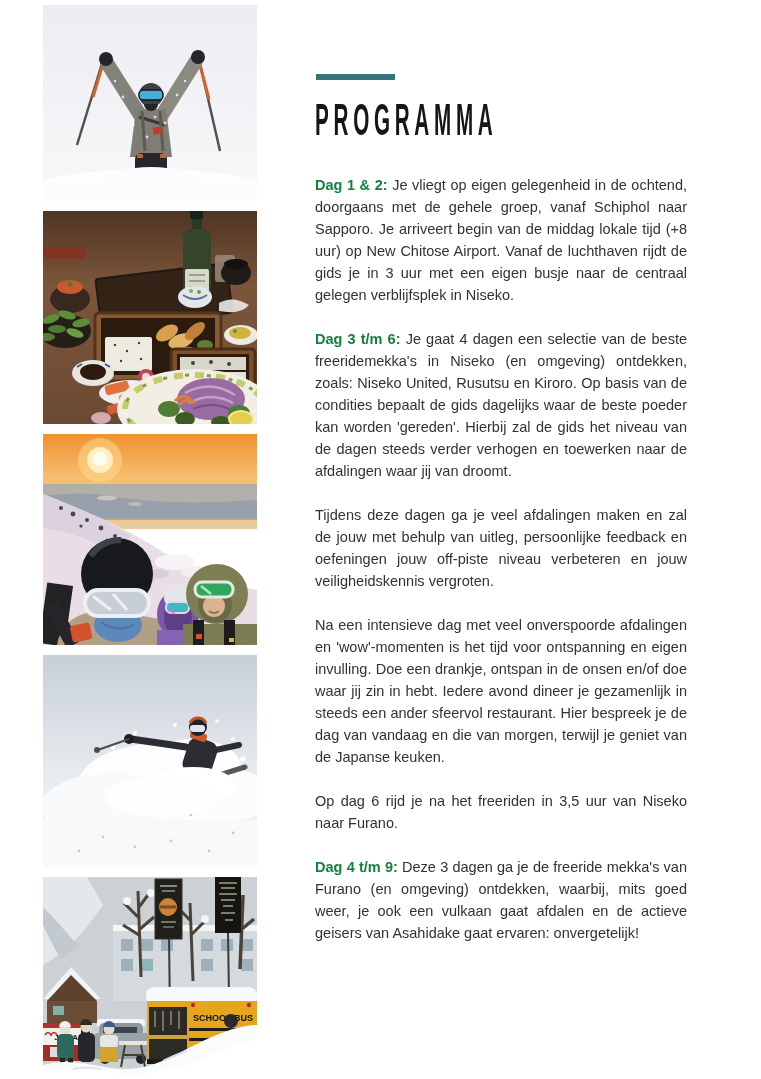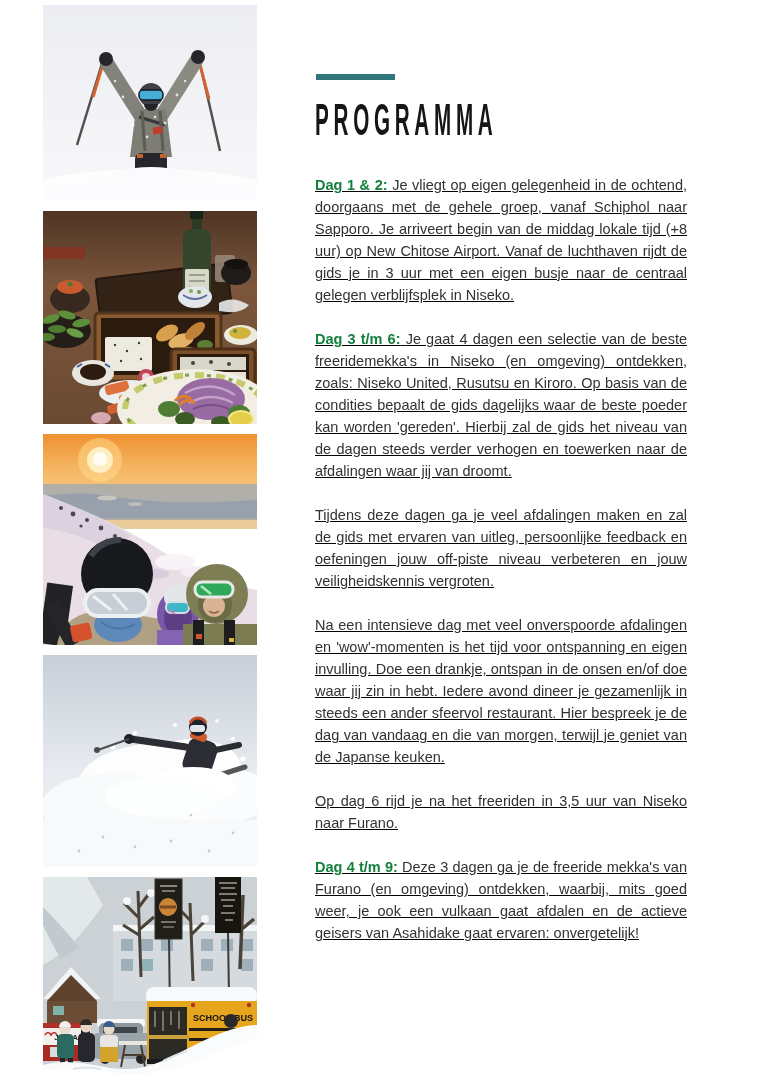--- a/index.html
+++ b/index.html
@@ -1,21 +1,21 @@
 <!DOCTYPE html>
 <html style="--accent: #31767a;"><head>
 <meta charset="utf-8">
 <style>
   html,body{margin:0;padding:0;background:#ffffff;}
   .page{position:relative;width:761px;height:1079px;background:#ffffff;overflow:hidden;
         font-family:"Liberation Sans",sans-serif;}
   .photo-col{position:absolute;left:43px;top:5px;width:214px;}
   .photo{display:block;margin:0 0 10px 0;line-height:0;}
   .photo svg{display:block;}
-  .content{position:absolute;left:315px;top:74px;width:372px;text-decoration:underline;}
+  .content{position:absolute;left:315px;top:74px;width:372px;}
   .accent-bar{width:79px;height:6px;background:var(--accent,#31767a);margin:0 0 23px 1px;}
   .title{margin:0 0 38px 0;font-size:44px;line-height:33px;font-weight:bold;color:#161616;
          letter-spacing:10px;display:inline-block;transform:scaleX(0.47);transform-origin:0 50%;
          white-space:nowrap;}
   .paragraphs p{margin:0 0 22px 0;font-size:14.5px;line-height:22px;color:#323232;
                 text-align:justify;}
   .paragraphs p strong{font-weight:bold;color:#15803d;}
   .svgtext{font-family:"Liberation Sans",sans-serif;font-weight:bold;}
 </style>
 </head>
@@ -390,21 +390,21 @@
     </figure>
 
   </aside>
 
   <main class="content">
     <div class="accent-bar"></div>
     <h1 class="title">PROGRAMMA</h1>
     <div class="paragraphs">
       <p><strong>Dag 1 &amp; 2:</strong> <span>Je vliegt op eigen gelegenheid in de ochtend, doorgaans met de gehele groep, vanaf Schiphol naar Sapporo. Je arriveert begin van de middag lokale tijd (+8 uur) op New Chitose Airport. Vanaf de luchthaven rijdt de gids je in 3 uur met een eigen busje naar de centraal gelegen verblijfsplek in Niseko.</span></p>
       <p><strong>Dag 3 t/m 6:</strong> <span>Je gaat 4 dagen een selectie van de beste freeridemekka's in Niseko (en omgeving) ontdekken, zoals: Niseko United, Rusutsu en Kiroro. Op basis van de condities bepaalt de gids dagelijks waar de beste poeder kan worden 'gereden'. Hierbij zal de gids het niveau van de dagen steeds verder verhogen en toewerken naar de afdalingen waar jij van droomt.</span></p>
-      <p><strong></strong> <span>Tijdens deze dagen ga je veel afdalingen maken en zal de gids met ervaren van uitleg, persoonlijke feedback en oefeningen jouw off-piste niveau verbeteren en jouw veiligheidskennis vergroten.</span></p>
+      <p><strong></strong> <span>Tijdens deze dagen ga je veel afdalingen maken en zal de jouw met behulp van uitleg, persoonlijke feedback en oefeningen jouw off-piste niveau verbeteren en jouw veiligheidskennis vergroten.</span></p>
       <p><strong></strong> <span>Na een intensieve dag met veel onverspoorde afdalingen en 'wow'-momenten is het tijd voor ontspanning en eigen invulling. Doe een drankje, ontspan in de onsen en/of doe waar jij zin in hebt. Iedere avond dineer je gezamenlijk in steeds een ander sfeervol restaurant. Hier bespreek je de dag van vandaag en die van morgen, terwijl je geniet van de Japanse keuken.</span></p>
       <p><strong></strong> <span>Op dag 6 rijd je na het freeriden in 3,5 uur van Niseko naar Furano.</span></p>
       <p><strong>Dag 4 t/m 9:</strong> <span>Deze 3 dagen ga je de freeride mekka's van Furano (en omgeving) ontdekken, waarbij, mits goed weer, je ook een vulkaan gaat afdalen en de actieve geisers van Asahidake gaat ervaren: onvergetelijk!</span></p>
       <p><strong></strong> </p>
 
     </div>
   </main>
 
 </div>
 

